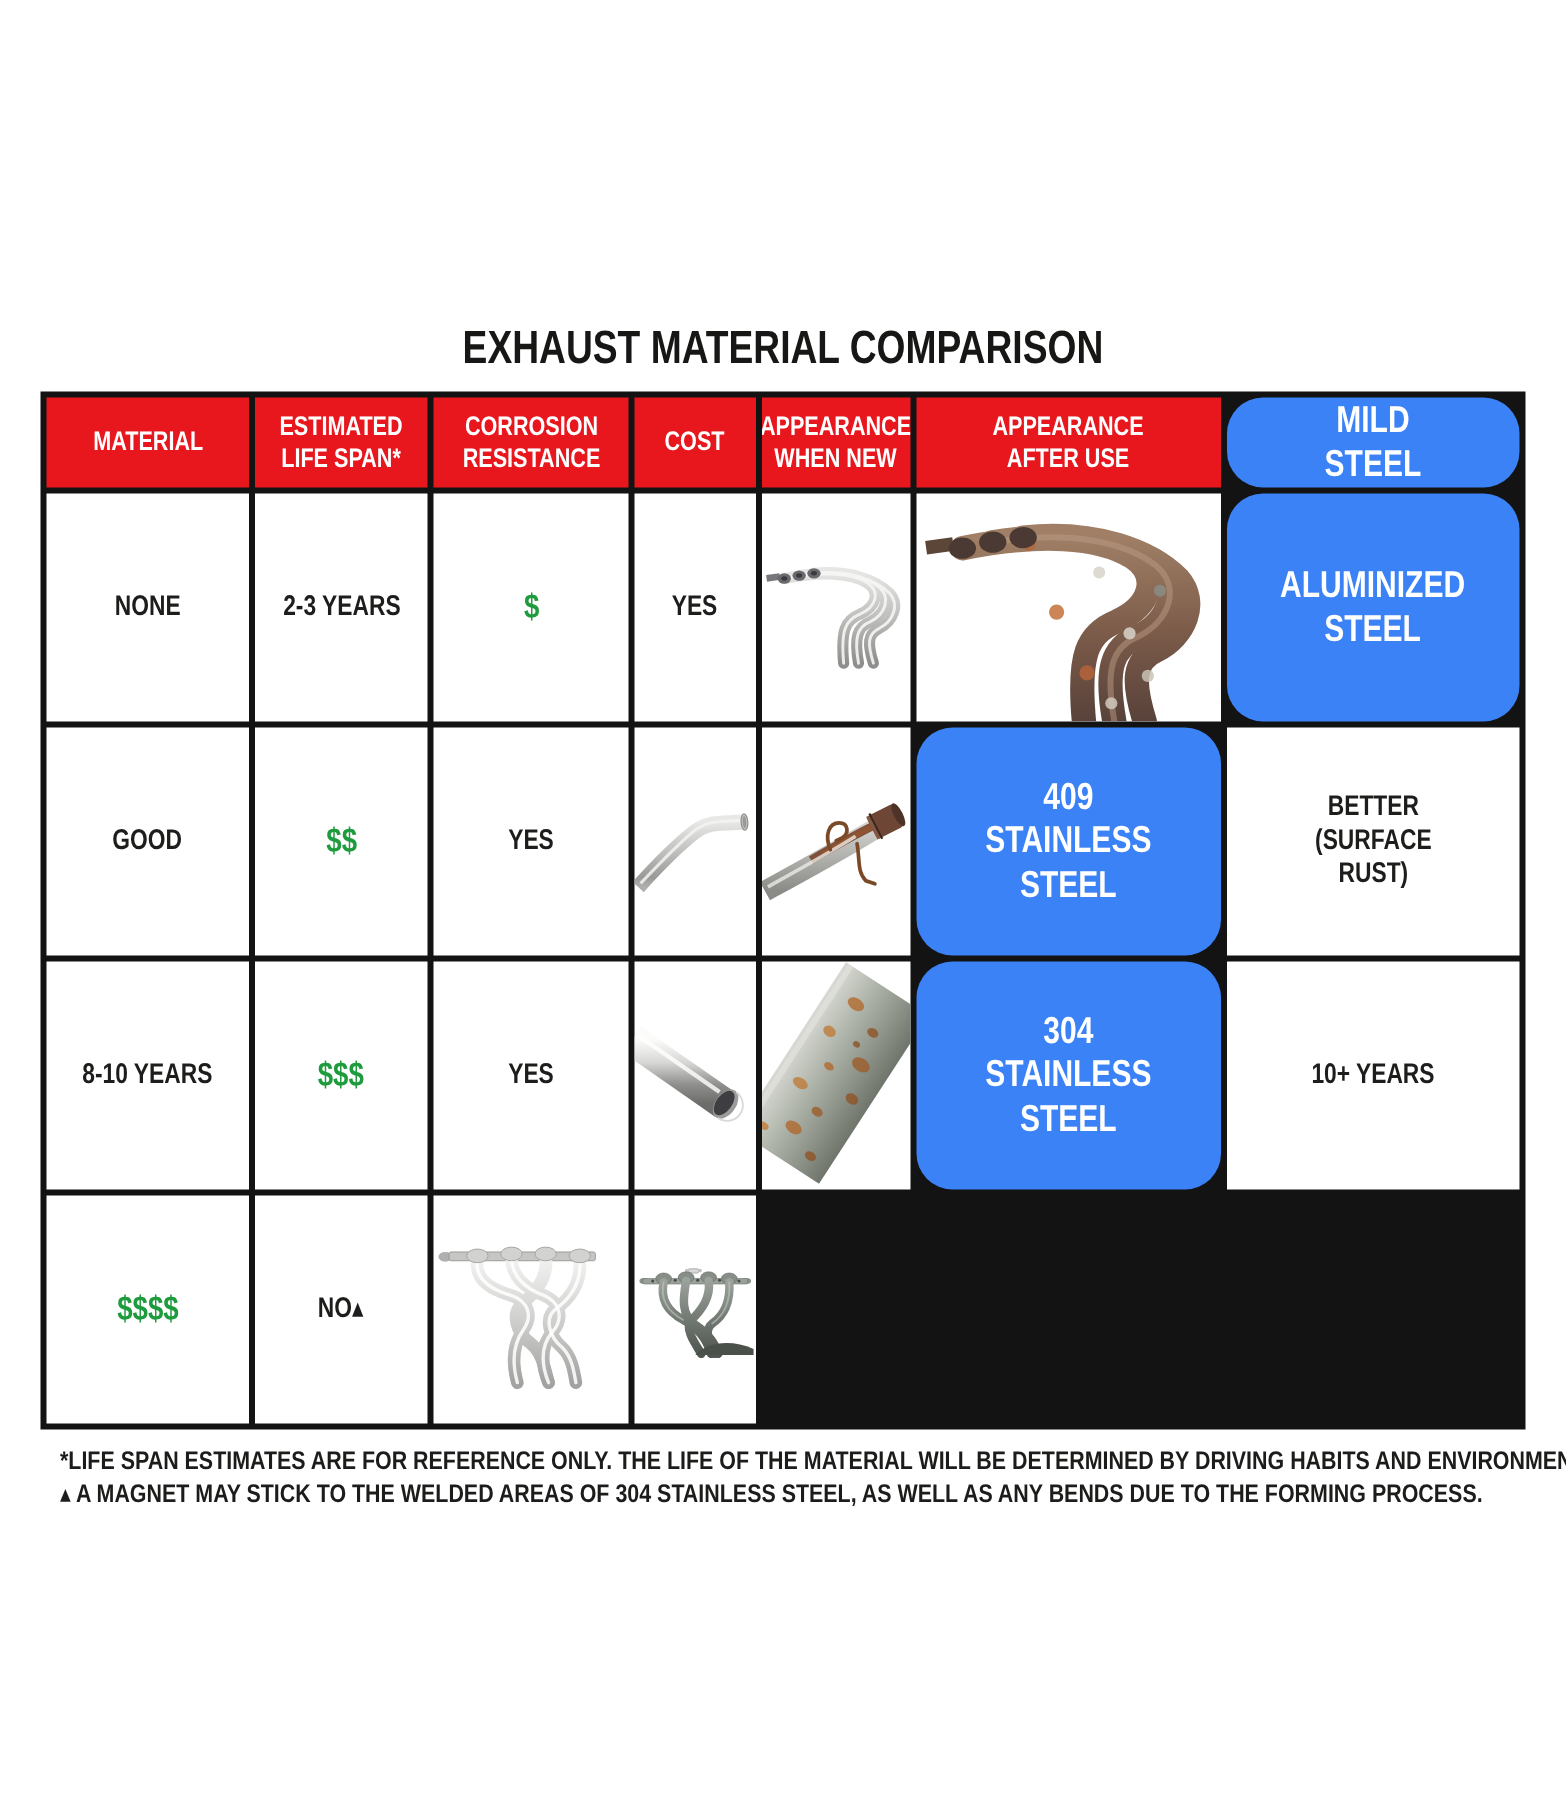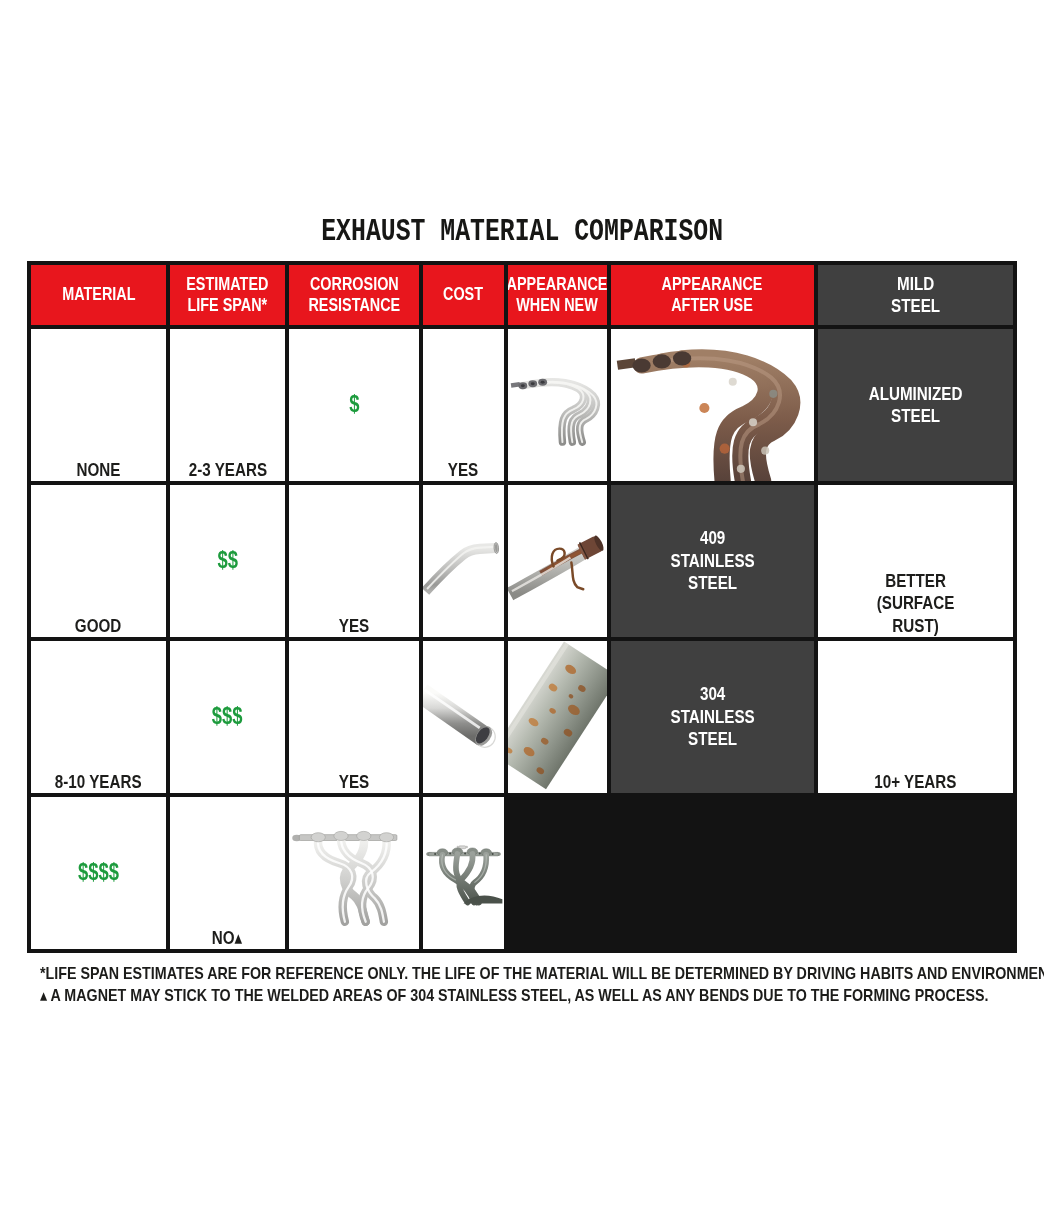--- a/index.html
+++ b/index.html
@@ -1,29 +1,29 @@
 <!DOCTYPE html>
 <html><head>
 <meta charset="utf-8">
 <style>
   html,body{margin:0;padding:0;background:#ffffff;}
   .page{position:relative;width:1044px;height:1213px;background:#ffffff;overflow:hidden;
         font-family:"Liberation Sans","DejaVu Sans",sans-serif;}
   .title{position:absolute;top:214px;left:0;width:100%;text-align:center;margin:0;
-         font-size:31px;font-weight:800;color:#171715;letter-spacing:0;font-family:Liberation Mono, monospace;}
+         font-size:31px;font-weight:800;color:#171715;letter-spacing:0;}
   .ct{display:inline-block;transform:scaleX(0.8);transform-origin:50% 50%;
       white-space:pre-line;text-align:center;line-height:1.18;}
   .grid{position:absolute;left:27px;top:261px;width:990px;height:692px;box-sizing:border-box;
         background:#131313;display:grid;padding:4px;gap:4px;
         grid-template-columns:135px 115px 130px 81px 99px 203px 195px;
         grid-template-rows:60px 152px 152px 152px 152px;}
   .cell{background:#ffffff;display:flex;align-items:center;justify-content:center;overflow:hidden;}
   .head{background:#e8161d;color:#ffffff;font-size:18px;font-weight:700;}
-  .mat{background:#404040;color:#ffffff;font-size:19px;font-weight:700;}
-  .val{color:#1d1d1b;font-size:19px;font-weight:700;align-items:flex-end;}
+  .mat{background:#3b82f6;color:#ffffff;font-size:25px;font-weight:700;border-radius:24px;}
+  .val{color:#1d1d1b;font-size:19px;font-weight:700;}
   .cost{color:#1d9b3d;font-size:23px;font-weight:700;}
   .photo{background:#ffffff;}
   .photo svg{width:100%;height:100%;display:block;}
   .notes{position:absolute;left:40px;top:963px;width:990px;color:#1c1c1a;
          font-weight:700;font-size:17px;}
   .note{white-space:nowrap;line-height:22px;}
   .ctl{display:inline-block;transform:scaleX(0.84);transform-origin:0 50%;white-space:nowrap;}
 </style>
 </head>
 <body>

